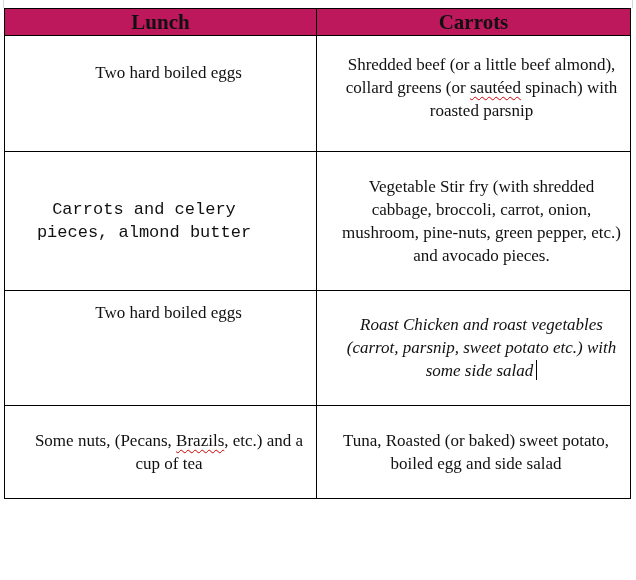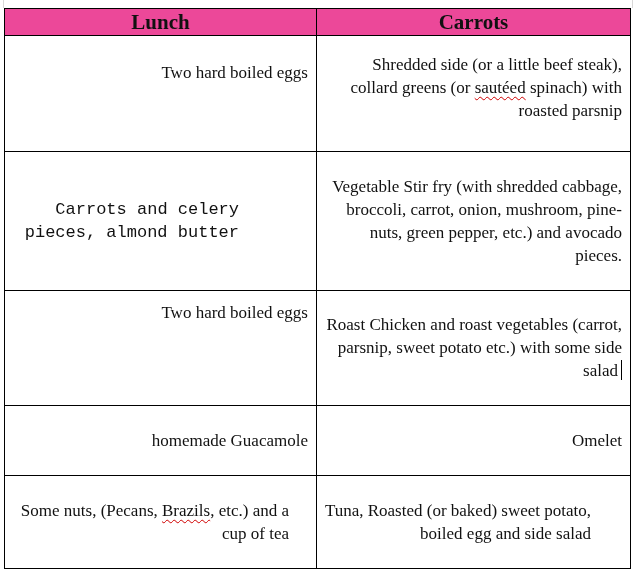--- a/index.html
+++ b/index.html
@@ -32,43 +32,43 @@
       table-layout: fixed;
     }
     table.meal-table col.c1 { width: 312px; }
     table.meal-table col.c2 { width: 314px; }
     table.meal-table th,
     table.meal-table td {
       border: 1.5px solid #000000;
       vertical-align: middle;
     }
     table.meal-table th {
-      background: #ec4899;
+      background: #be185d;
       height: 26px;
       padding: 0;
       font-weight: bold;
       font-size: 21px;
       line-height: 24px;
       text-align: center;
     }
     table.meal-table td {
       font-size: 17px;
       line-height: 23px;
-      padding: 0 8px 0 4px;
-      text-align: right;
+      padding: 0 8px 0 24px;
+      text-align: center;
     }
     td .cell-text { display: block; }
     tr.r1 td { height: 115px; }
     tr.r2 td { height: 138px; }
     tr.r3 td { height: 114px; }
     tr.r4 td { height: 69px; }
     tr.r5 td { height: 92px; }
     tr.r1 td .cell-text.top { margin-top: -33px; }
     tr.r3 td .cell-text.top1 { margin-top: -47px; }
-    tr.r3 td .cell-text.top3 { margin-top: -2px; }
+    tr.r3 td .cell-text.top3 { margin-top: -2px; font-style: italic; }
     tr.r2 td.dinner .cell-text { margin-top: 0; }
     .spell {
       text-decoration: underline wavy #d00000;
       text-decoration-thickness: 1px;
       text-underline-offset: 3px;
       margin-top: 27px;
     }
     .caret {
       display: inline-block;
       width: 1px;
@@ -94,47 +94,39 @@
       <th>Lunch</th>
       <th>Carrots</th>
     </tr>
   </thead>
   <tbody>
     <tr class="r1">
       <td>
         <span class="cell-text top">Two hard boiled eggs</span>
       </td>
       <td class="dinner">
-        <span class="cell-text" style="margin-top:-12px;"><span>Shredded side (or a little beef steak), collard greens (or </span><span class="spell">sautéed</span><span> spinach) with roasted parsnip</span></span>
+        <span class="cell-text" style="margin-top:-12px;"><span>Shredded beef (or a little beef almond), collard greens (or </span><span class="spell">sautéed</span><span> spinach) with roasted parsnip</span></span>
       </td>
     </tr>
     <tr class="r2">
       <td>
         <span class="cell-text" style="width:230px;font-family:Liberation Mono, monospace;">Carrots and celery pieces, almond butter</span>
       </td>
       <td class="dinner">
         <span class="cell-text">Vegetable Stir fry (with shredded cabbage, broccoli, carrot, onion, mushroom, pine-nuts, green pepper, etc.) and avocado pieces.</span>
       </td>
     </tr>
     <tr class="r3">
       <td>
         <span class="cell-text top1">Two hard boiled eggs</span>
       </td>
       <td class="dinner">
         <span class="cell-text top3"><span>Roast Chicken and roast vegetables (carrot, parsnip, sweet potato etc.) with some side salad</span><span class="caret"></span></span>
       </td>
     </tr>
-    <tr class="r4">
-      <td>
-        <span class="cell-text">homemade Guacamole</span>
-      </td>
-      <td class="dinner">
-        <span class="cell-text">Omelet</span>
-      </td>
-    </tr>
     <tr class="r5">
       <td>
         <span class="cell-text" style="width:280px;"><span>Some nuts, (Pecans, </span><span class="spell">Brazils</span><span>, etc.) and a cup of tea</span></span>
       </td>
       <td class="dinner">
         <span class="cell-text" style="width:270px;">Tuna, Roasted (or baked) sweet potato, boiled egg and side salad</span>
       </td>
     </tr>
   </tbody>
 </table>

